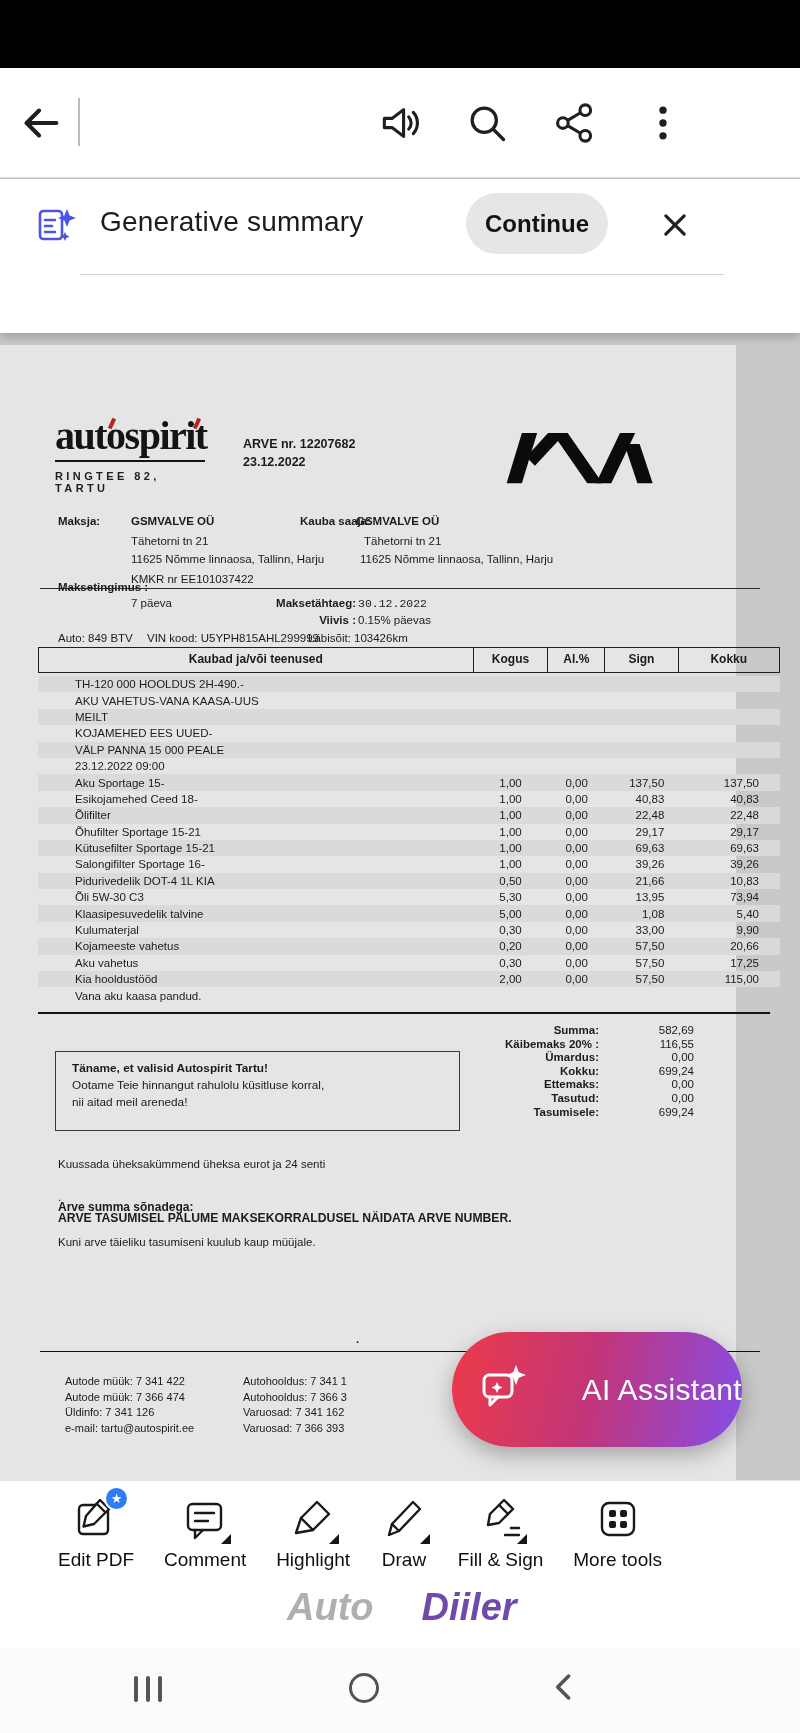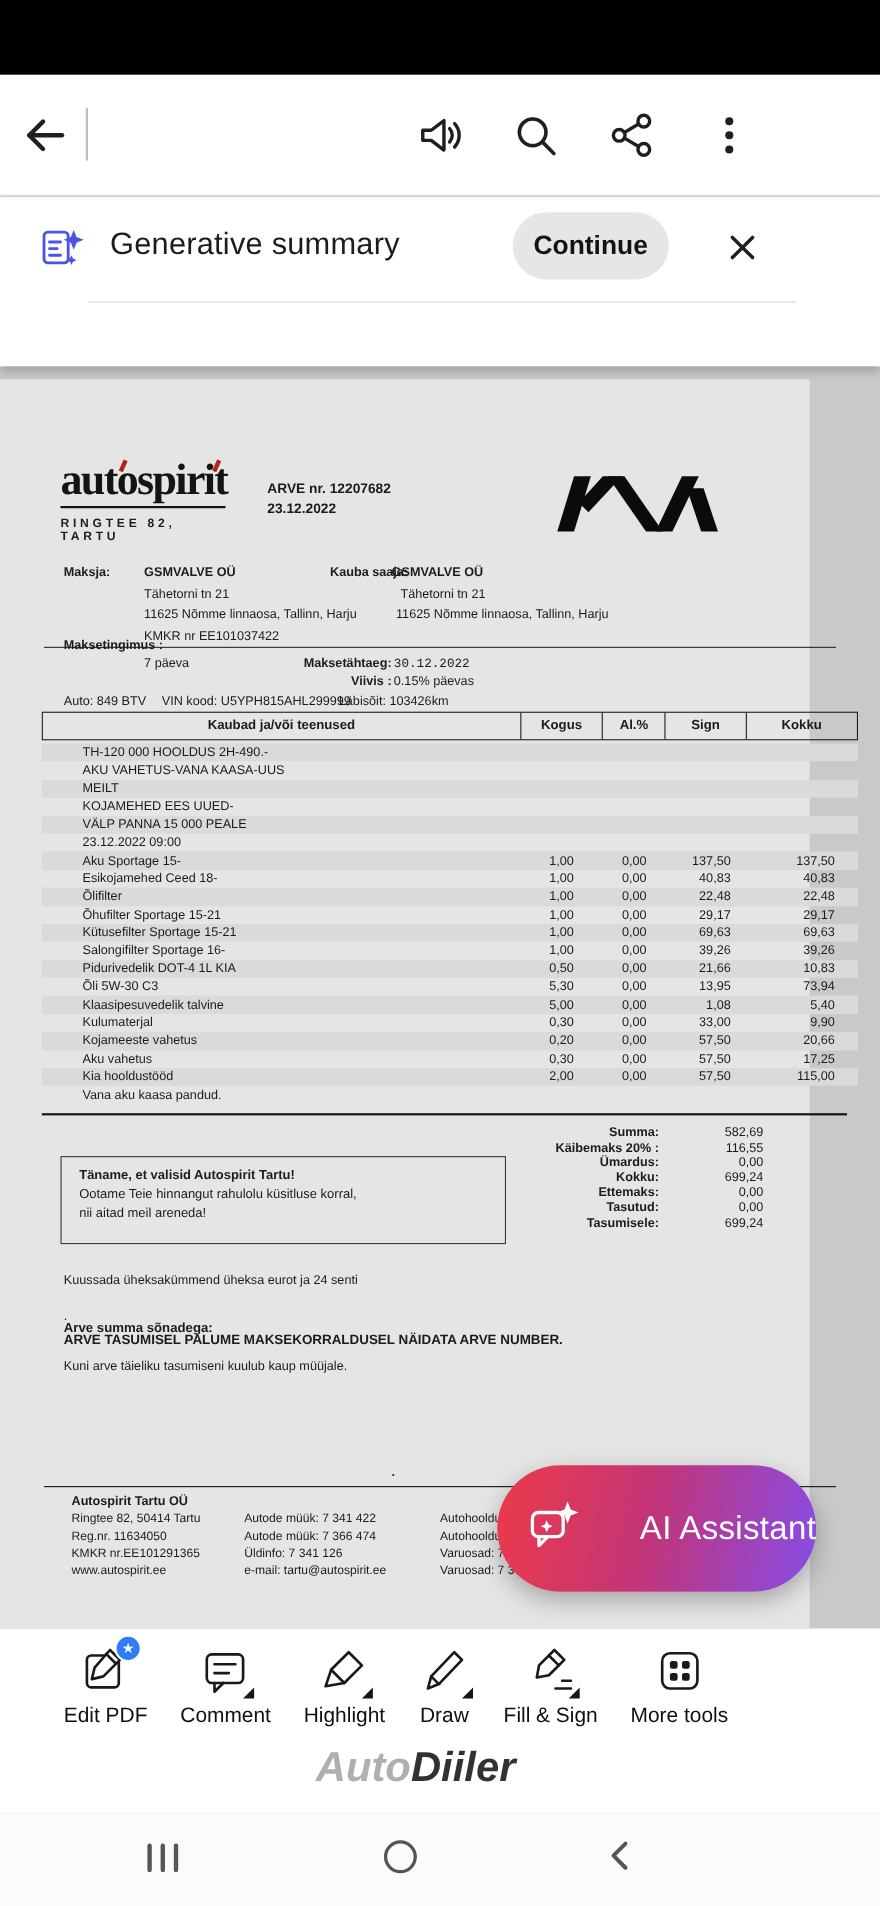--- a/index.html
+++ b/index.html
@@ -93,21 +93,21 @@
   .bb-item { display:flex; flex-direction:column; align-items:center; background:none; border:none; cursor:pointer; font-family:"Liberation Sans", sans-serif; }
   .bb-icon { position:relative; width:48px; height:48px; }
   .bb-icon svg { display:block; }
   .bb-label { margin-top:6px; font-size:19px; color:#0f0f0f; }
   .badge { position:absolute; top:-9px; right:-9px; width:25px; height:25px; border-radius:50%; background:#2e7cf6; color:#fff; display:flex; align-items:center; justify-content:center; font-size:13px; border:2px solid #fff; }
   .corner { position:absolute; right:-2px; bottom:-1px; width:0; height:0; border-left:10px solid transparent; border-bottom:10px solid #161616; }
 
   
   .watermark { position:absolute; top:1586px; left:287px; font-size:38px; font-weight:700; font-style:italic; opacity:0.8; }
   .wm1 { color:#9c9c9c; text-shadow:1px 1px 0 #fff; }
-  .wm2 { color:#000000; text-shadow:1px 1px 0 #fff; }
+  .wm2 { color:#4c1d95; text-shadow:1px 1px 0 #fff;margin-left:48px; }
 
   
   .nav-bar { position:absolute; top:1648px; left:0; width:800px; height:85px; background:#fbfbfb; }
   .nav-btn { position:absolute; background:none; border:none; cursor:pointer; }
   .nav-recents { left:134px; top:28px; display:flex; gap:8px; }
   .nav-recents span { width:4px; height:26px; background:#555; border-radius:2px; }
   .nav-home { left:349px; top:25px; width:30px; height:30px; border:3.5px solid #555 !important; border-radius:50%; background:none; }
   .nav-back { left:548px; top:22px; }
 </style>
 </head>
@@ -457,28 +457,20 @@
     <span class="abs bold" style="left:58px; top:835px; font-size:12px;margin-top:20px;">Arve summa sõnadega:</span>
     <span class="abs" style="left:58px; top:813px;">Kuussada üheksakümmend üheksa eurot ja 24 senti</span>
 
     <span class="abs" style="left:58px; top:846px;">.</span>
     <span class="abs bold" style="left:58px; top:866px; font-size:12.2px;">ARVE TASUMISEL PALUME MAKSEKORRALDUSEL NÄIDATA ARVE NUMBER.</span>
     <span class="abs" style="left:58px; top:891px;">Kuni arve täieliku tasumiseni kuulub kaup müüjale.</span>
     <span class="abs" style="left:356px; top:988px; font-weight:700;">.</span>
 
     <div class="f-line"></div>
     <div class="footer-row">
-      <div class="fcol1">
-
-      <div>Autospirit Tartu OÜ</div>
-          <div>Ringtee 82, 50414 Tartu</div>
-          <div>Reg.nr. 11634050</div>
-          <div>KMKR nr.EE101291365</div>
-          <div>www.autospirit.ee</div>
-        </div>
       <div class="fcol2">
 
       <div>Autode müük: 7 341 422</div>
           <div>Autode müük: 7 366 474</div>
           <div>Üldinfo: 7 341 126</div>
           <div>e-mail: tartu@autospirit.ee</div>
         </div>
       <div class="fcol3">
 
       <div>Autohooldus: 7 341 1</div>

